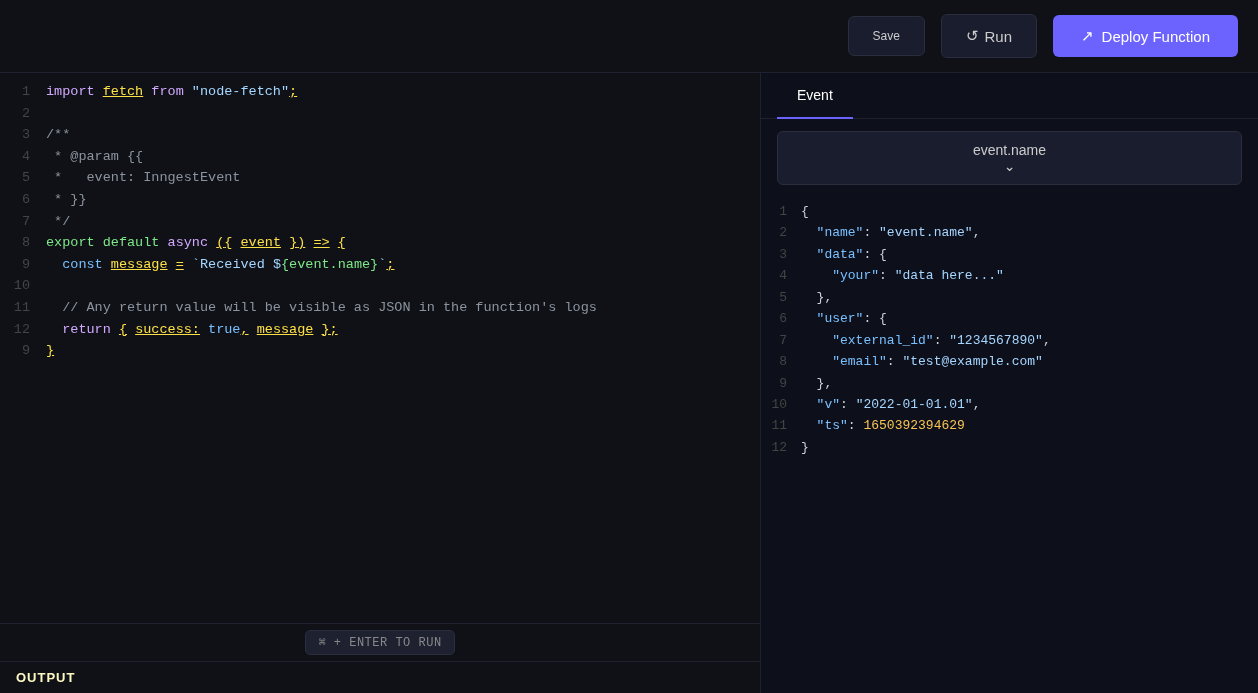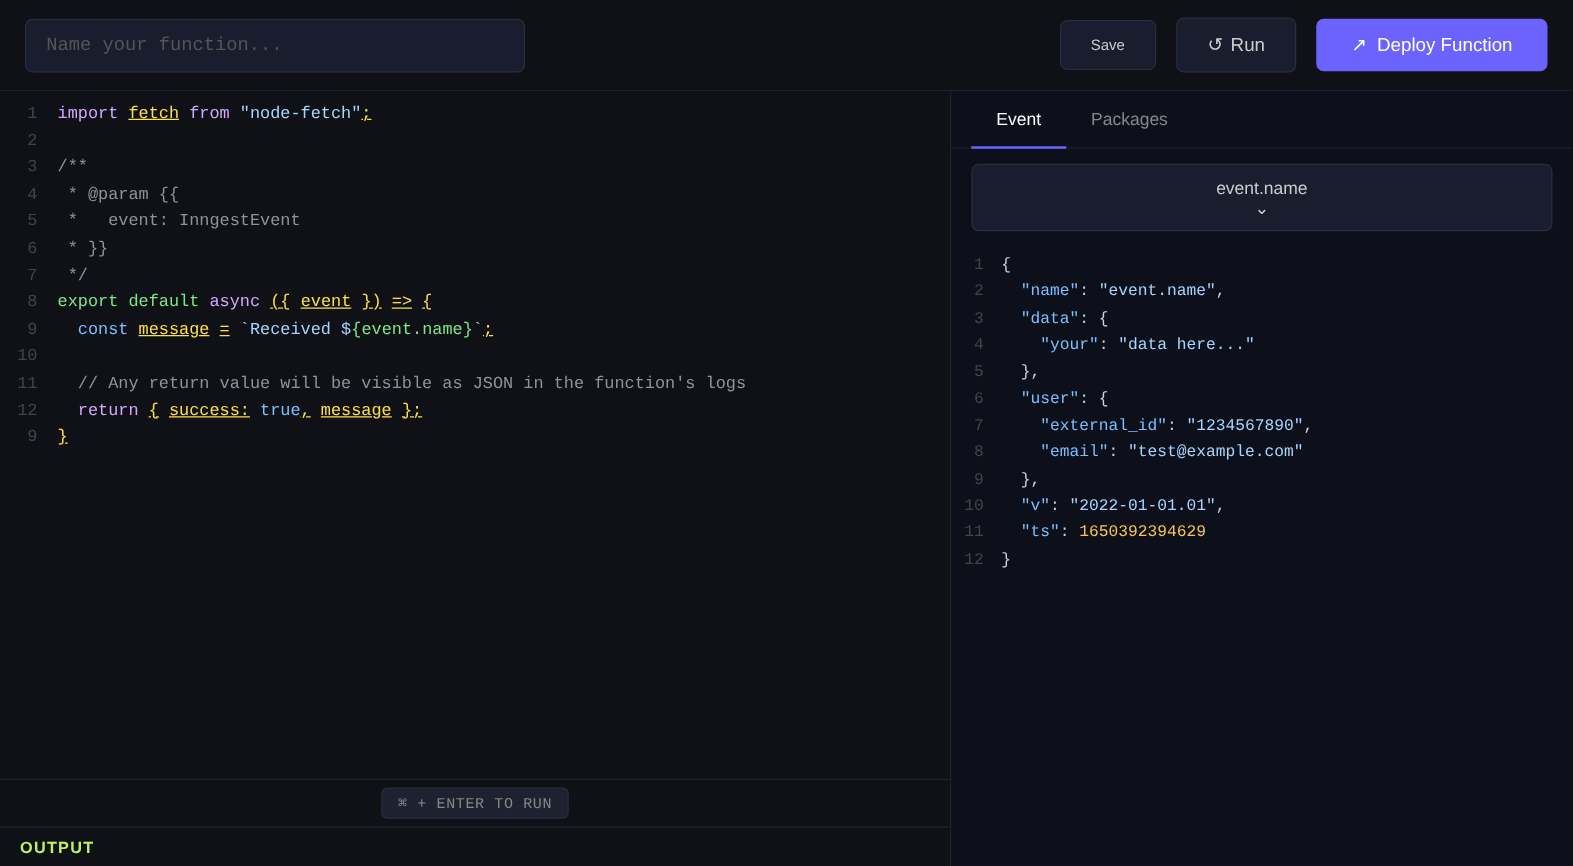--- a/index.html
+++ b/index.html
@@ -144,21 +144,21 @@
     }
 
     
     .output-bar {
       background: #0f1117;
       border-top: 1px solid #1e2130;
       padding: 8px 16px;
       flex-shrink: 0;
       font-size: 13px;
       font-family: sans-serif;
-      color: #bef264;
+      color: #fef9c3;
       letter-spacing: 1px;
       font-weight: 600;
       text-transform: uppercase;
     }
 
     
     .right-panel {
       flex: 1;
       background: #0d0f1a;
       border-left: 1px solid #1e2130;
@@ -229,21 +229,20 @@
     .json-code { color: #c9d1d9; }
     .json-key { color: #79c0ff; }
     .json-str { color: #a5d6ff; }
     .json-num-val { color: #f8c555; }
     .json-punct { color: #c9d1d9; }
   </style>
 </head>
 <body>
 
 <div class="header">
-  <input class="name-input" type="text" placeholder="Name your function..." style="">
   <div class="header-spacer"></div>
   <button class="btn-save">Save</button>
   <button class="btn-run">
     <span>↺</span>
     <span>Run</span>
   </button>
   <button class="btn-deploy">
     <span>↗</span>
     <span>Deploy Function</span>
   </button>
@@ -312,21 +311,20 @@
     <div class="bottom-bar">
       <span class="shortcut-badge">⌘ + ENTER TO RUN</span>
     </div>
     <div class="output-bar">OUTPUT</div>
   </div>
 
   <div class="right-panel">
 
     <div class="tabs">
       <div class="tab active">Event</div>
-      <div class="tab">Packages</div>
     </div>
 
     <div class="event-dropdown">
       <span>event.name</span>
       <span>⌄</span>
     </div>
 
     <div class="json-area">
 
       <div class="json-line">

